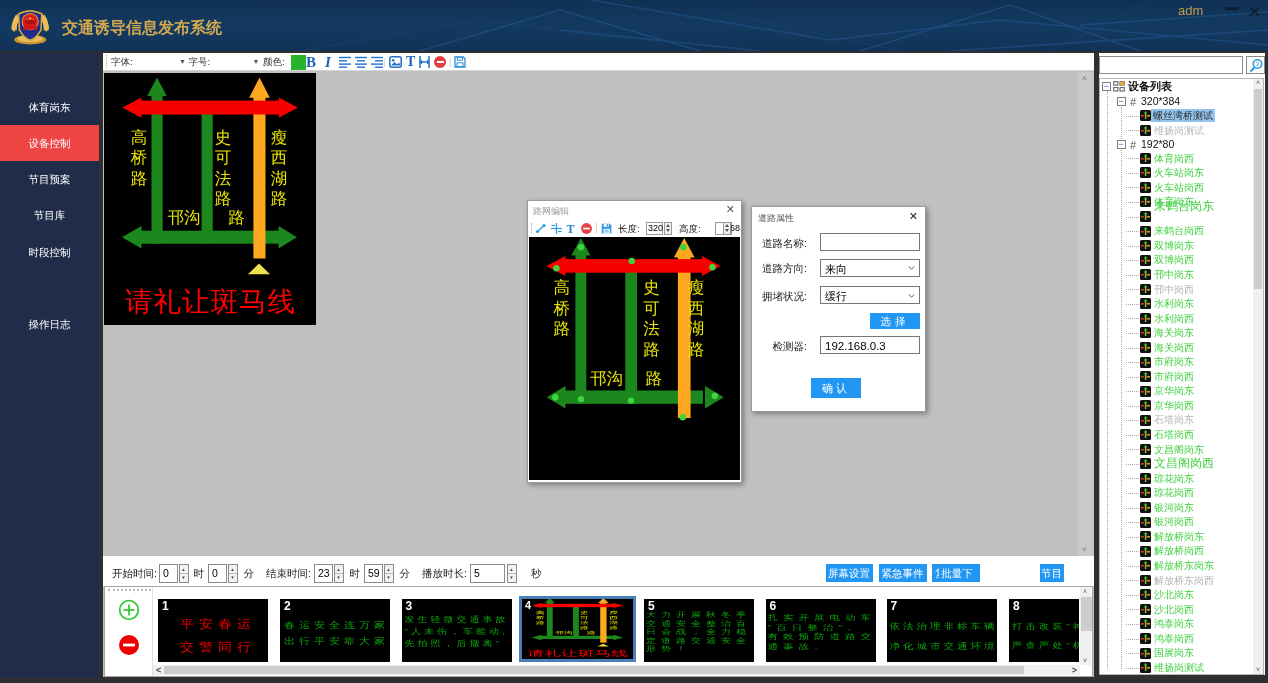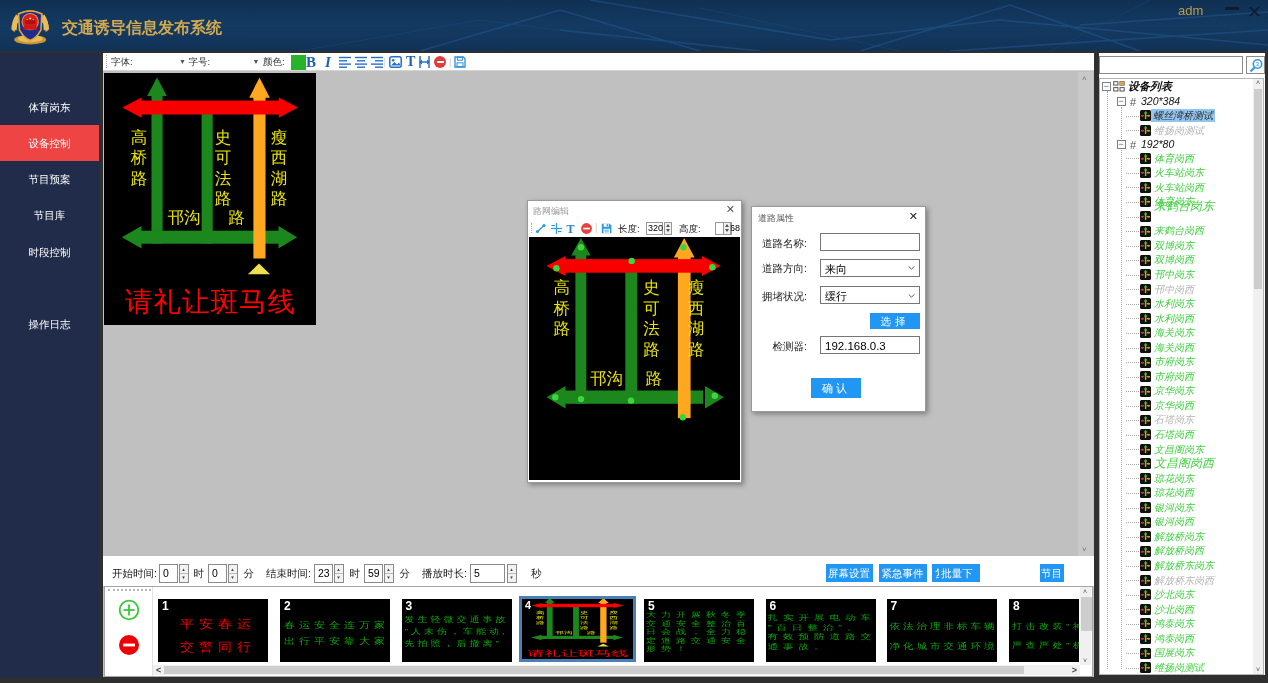--- a/index.html
+++ b/index.html
@@ -37,21 +37,21 @@
 .spinner i { position:absolute; left:0; width:100%; text-align:center; font-style:normal; font-size:4.5px; color:#444; line-height:9px; height:9px; }
 .spinner i:first-child { top:0; border-bottom:1px solid #bbb; }
 .spinner i:last-child { bottom:0; }
 .bluebtn { position:absolute; top:8px; height:18px; line-height:18px; background:#2196f3; color:#fff; font-size:10.5px; text-align:center; }
 
 
 #rightpanel { left:1099px; top:53px; width:166px; height:622px; background:#fff; }
 #searchbox { left:0px; top:3px; width:144px; height:18px; border:1px solid #8a8a8a; background:#fff; }
 #searchbtn { left:147px; top:3px; width:19px; height:18px; border:1px solid #8a8a8a; background:#fdfdfd; }
 #treebox { left:0px; top:25px; width:165px; height:597px; border:1px solid #b5b5b5; background:#fff; overflow:hidden; }
-.tlabel { position:absolute; white-space:nowrap; line-height:13px;font-style:italic; }
+.tlabel { position:absolute; white-space:nowrap; line-height:13px; }
 .ticon { position:absolute; }
 .texp { position:absolute; width:9px; height:9px; border:1px solid #808080; background:#fff; }
 .texp span { position:absolute; left:0; top:-3px; width:100%; text-align:center; font-size:9px; color:#2e6bd0; line-height:13px; }
 .thash { position:absolute; font-size:11px; color:#555; line-height:12px; }
 .dash-v { position:absolute; width:1px; border-left:1px dotted #a8a8a8; }
 .dash-h { position:absolute; height:1px; border-top:1px dotted #a8a8a8; }
 #tscroll { position:absolute; right:0px; top:0px; width:10px; height:595px; background:#f0f0f0; }
 .sarr { position:absolute; left:0; width:100%; text-align:center; font-size:7px; color:#555; }
 #tthumb { position:absolute; left:1px; top:10px; width:8px; height:200px; background:#cdcdcd; }
 

